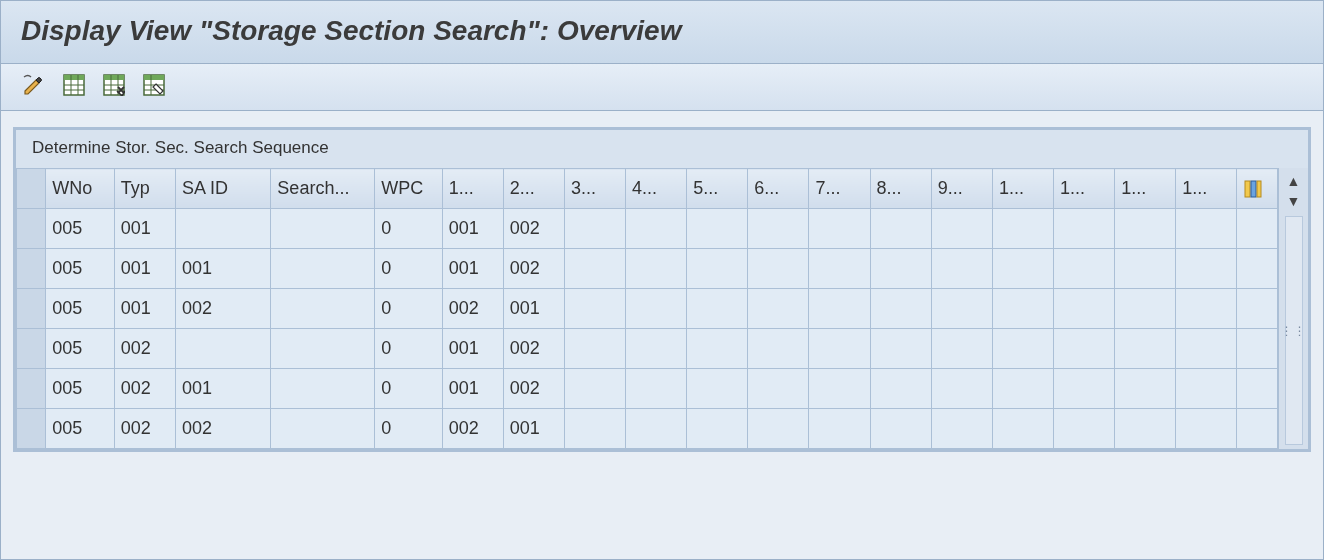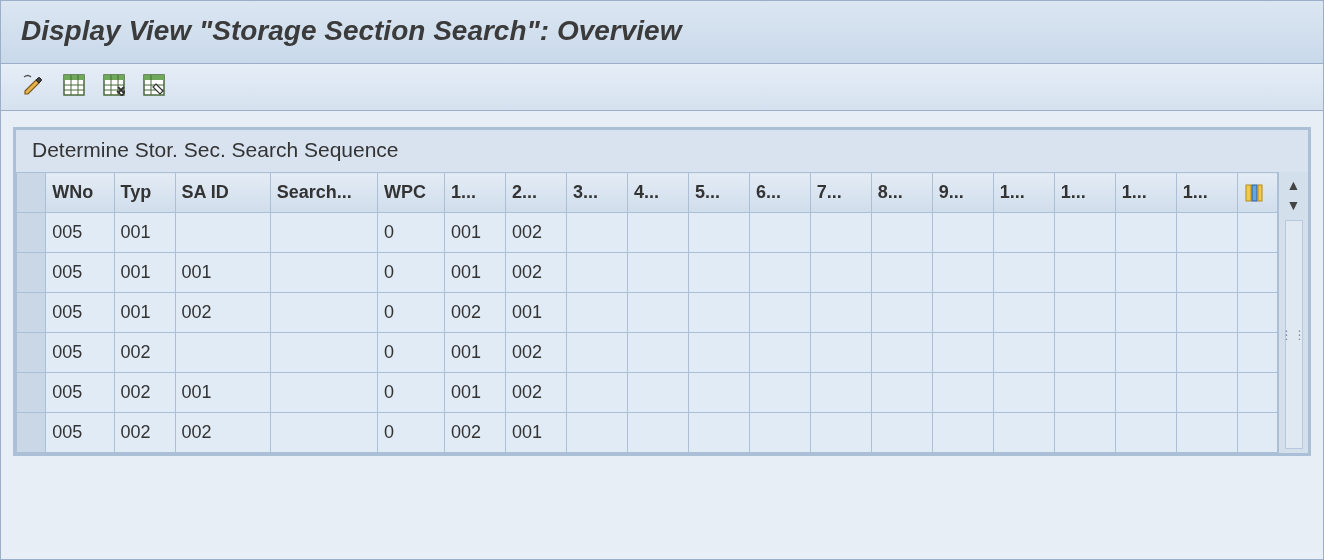--- a/index.html
+++ b/index.html
@@ -44,21 +44,21 @@
   }
   .content-wrap {
     padding: 16px 12px 0 12px;
   }
   .panel {
     border: 3px solid #abbfd6;
     background: #d8e3ef;
   }
   .panel-title {
     padding: 8px 16px 10px 16px;
-    font-size: 21px;
+    font-size: 17px;
     color: #333;
   }
   .grid-outer {
     display: flex;
     align-items: stretch;
   }
   .grid {
     border-collapse: collapse;
     background: #d8e3ef;
     flex: 1;
@@ -68,21 +68,20 @@
     padding: 6px 6px;
     text-align: left;
     font-weight: normal;
     font-size: 18px;
     white-space: nowrap;
     height: 40px;
   }
   .grid th {
     background: linear-gradient(#e4ecf5, #d0ddec);
     color: #333;
-    font-weight: bold;
   }
   .grid .sel-col {
     width: 24px;
     min-width: 24px;
     background: #c9d7e7;
     padding: 0;
   }
   .grid td.cell {
     background: #e1ebf5;
   }

